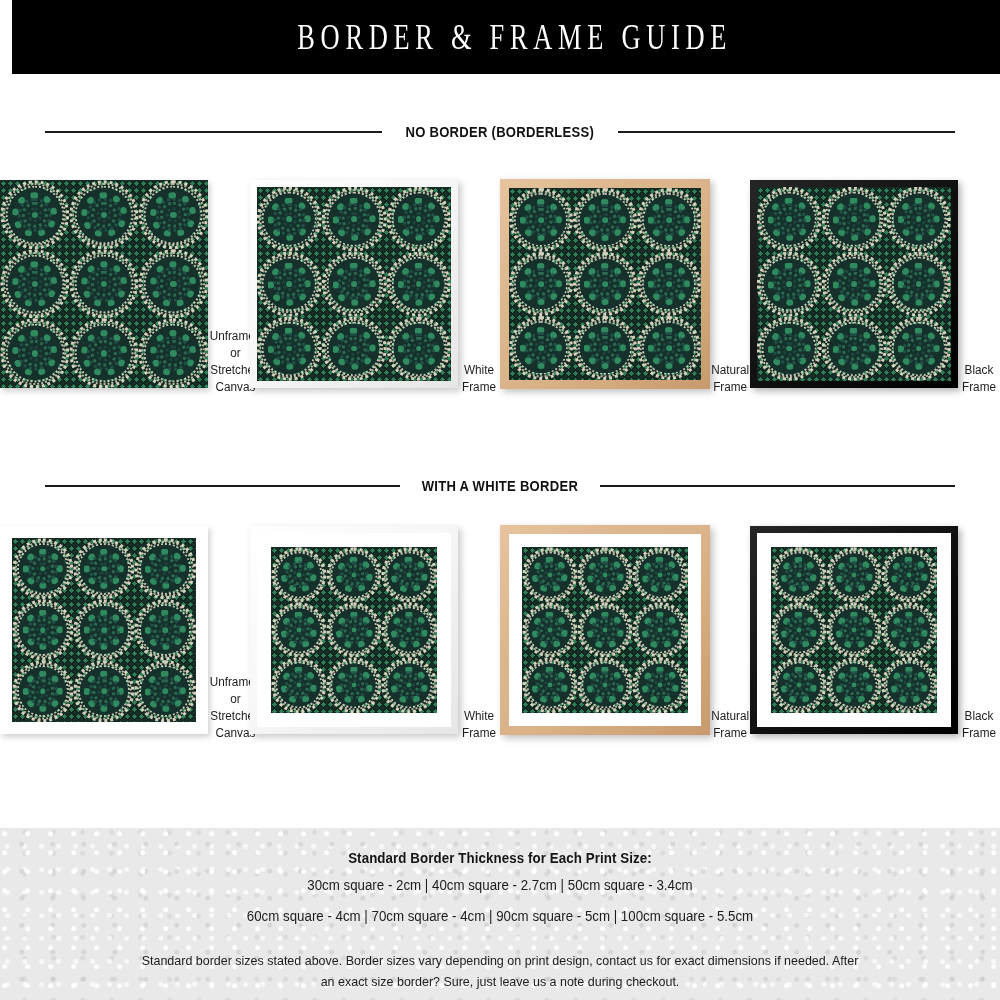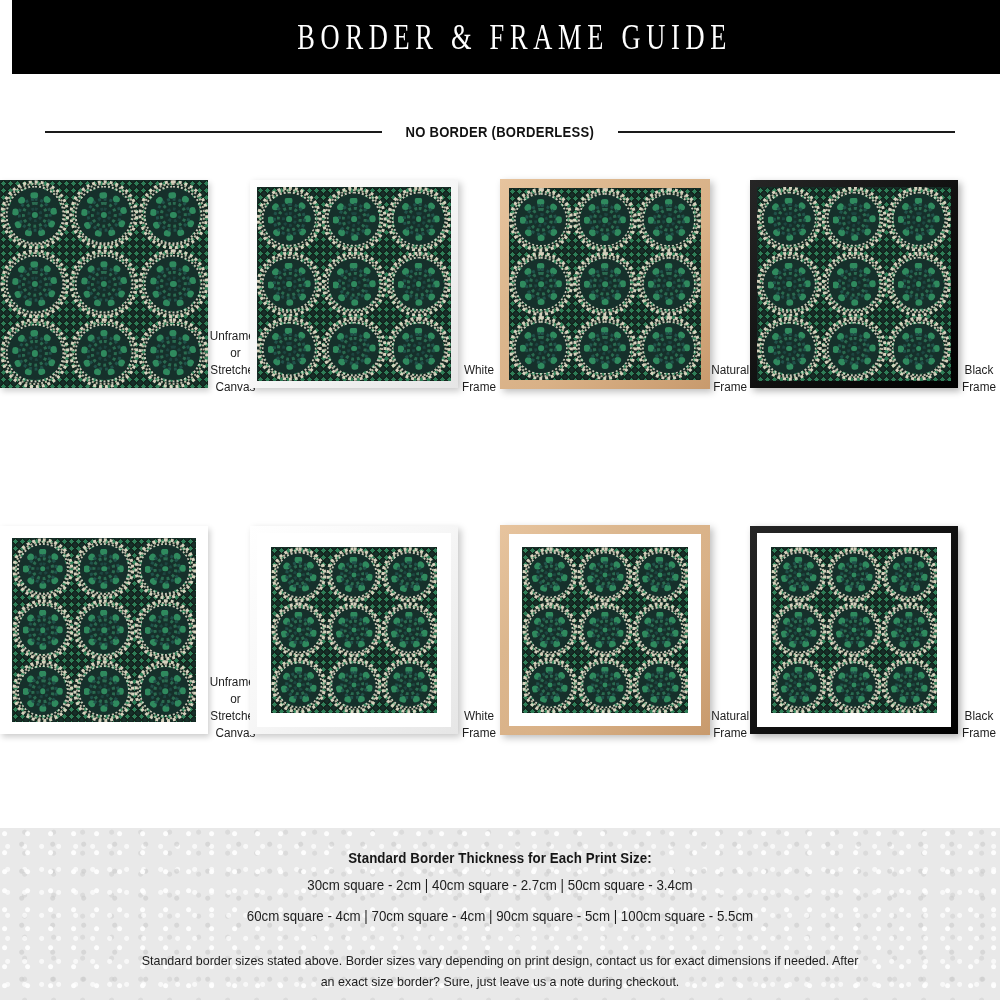--- a/index.html
+++ b/index.html
@@ -720,20 +720,25 @@
               </div>
             </div>
           </div>
         </div>
       </div>
       <div class="tile-caption">Black Frame</div>
     </div>
 
   </div>
 
+  <div class="section-head" style="top:478px;">
+    <div class="rule"></div>
+    <div class="section-label">WITH A WHITE BORDER</div>
+    <div class="rule"></div>
+  </div>
 
   <div class="tile-row" style="top:518px;">
 
     <div class="tile">
       <div class="tile-stage">
         <div class="frame frame-canvas">
           <div class="mat" style="padding:12px;">
             <div class="art" style="width:184px;height:184px;">
               <div class="ground"></div>
               <div class="grid">

